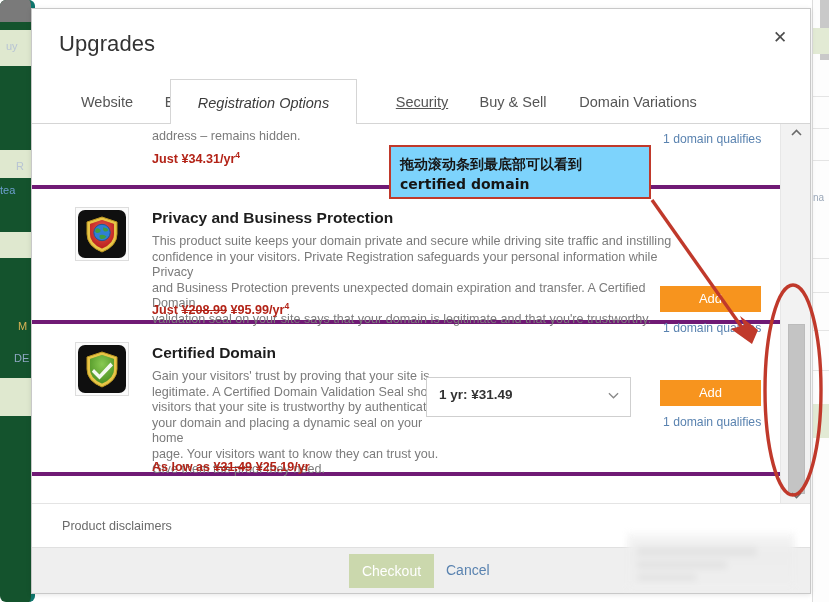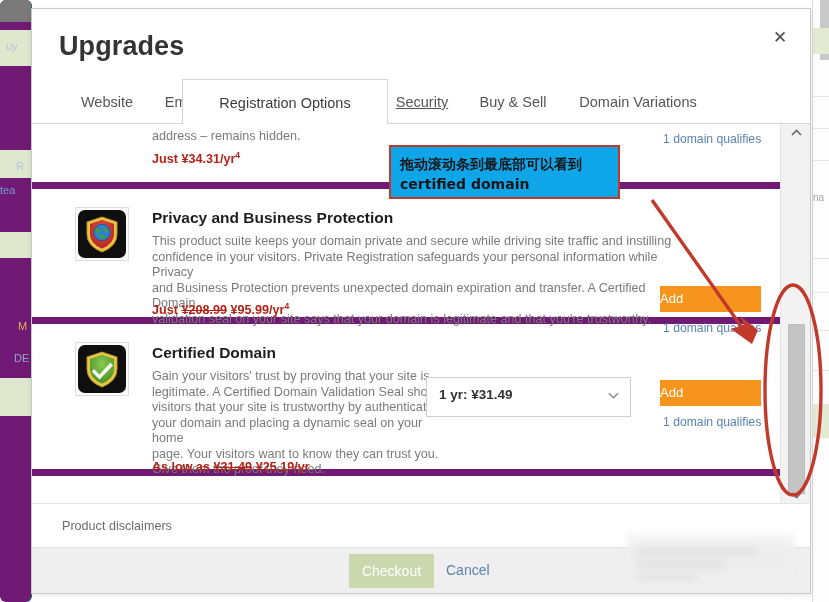--- a/index.html
+++ b/index.html
@@ -19,22 +19,22 @@
   #bg-page {
     position: absolute;
     left: 0; top: 0;
     width: 829px; height: 602px;
     background: #ffffff;
   }
   .bg-left-strip {
     position: absolute;
     left: 0; top: 0;
     width: 31px; height: 602px;
-    background: #701a75;
-    border-right: 1px solid #0f766e;
+    background: #14532d;
+    border-right: 4px solid #0f766e;
     overflow: hidden;
     border-radius: 6px;
   }
   .bg-band {
     position: absolute;
     left: 0;
     width: 31px;
     background: #dfe8cf;
   }
   .bg-topbar {
@@ -95,22 +95,22 @@
     background: #ffffff;
     border: 1px solid #c8c8c8;
     box-shadow: 0 1px 5px rgba(0,0,0,0.10);
     box-sizing: border-box;
     overflow: hidden;
   }
   #modal-title {
     position: absolute;
     left: 27px;
     top: 22px;
-    font-size: 27px;
-    font-weight: 700;
+    font-size: 22px;
+    font-weight: 400;
     color: #333333;
     letter-spacing: 0.1px;
   }
   #close-btn {
     position: absolute;
     right: 17px;
     top: 16px;
     width: 26px;
     height: 26px;
     line-height: 26px;
@@ -162,21 +162,21 @@
     background: #ffffff;
   }
   #list-inner {
     position: absolute;
     left: 0; top: 0;
     width: 748px;
     background: #ffffff;
   }
   .product-row {
     position: relative;
-    border-bottom: 7px solid #701a75;
+    border-bottom: 4px solid #701a75;
     box-sizing: border-box;
   }
   .p-icon {
     position: absolute;
     left: 43px;
     width: 54px;
     height: 54px;
     border: 1px solid #dddddd;
     background: #fbfbfb;
     box-sizing: border-box;
@@ -216,21 +216,21 @@
   .p-price sup { font-size: 8.5px; }
 
   .add-btn {
     position: absolute;
     width: 101px;
     height: 26px;
     background: #f7941e;
     color: #ffffff;
     font-size: 13px;
     line-height: 26px;
-    text-align: left;
+    text-align: center;
     cursor: pointer;
     user-select: none;
   }
   .qualifies {
     position: absolute;
     font-size: 12.2px;
     color: #5a83b0;
     cursor: pointer;
   }
   .term-select {
@@ -350,23 +350,23 @@
     font-size: 14px;
     color: #5a83b0;
     cursor: pointer;
   }
 
   
   #annot-box {
     position: absolute;
     left: 389px;
     top: 145px;
-    width: 231px;
+    width: 262px;
     height: 54px;
-    background: #0ea5e9;
+    background: #7dd3fc;
     border: 2px solid #c0392b;
     box-sizing: border-box;
     z-index: 40;
   }
   #annot-box .txt {
     position: absolute;
     left: 9px;
     top: 7px;
     width: 244px;
     font-size: 14px;
@@ -435,21 +435,21 @@
 
 <div id="modal">
 
   <div id="modal-title">Upgrades</div>
 
   <div id="close-btn">✕</div>
 
   <div id="tabs">
     <div class="tab" style="left:32px;width:86px;">Website</div>
     <div class="tab" style="left:118px;width:66px;">Email</div>
-    <div class="tab active" style="left:150px;width:206px;">Registration Options</div>
+    <div class="tab active" style="left:138px;width:187px;font-style:italic;">Registration Options</div>
     <div class="tab" style="left:348px;width:84px;text-decoration:underline;">Security</div>
     <div class="tab" style="left:432px;width:98px;">Buy &amp; Sell</div>
     <div class="tab" style="left:530px;width:152px;">Domain Variations</div>
   </div>
 
   <div id="list-area">
     <div id="list-inner">
 
       <div class="product-row" style="height:65px;">
         <div class="p-desc" style="top:5px;">address – remains hidden.</div>

